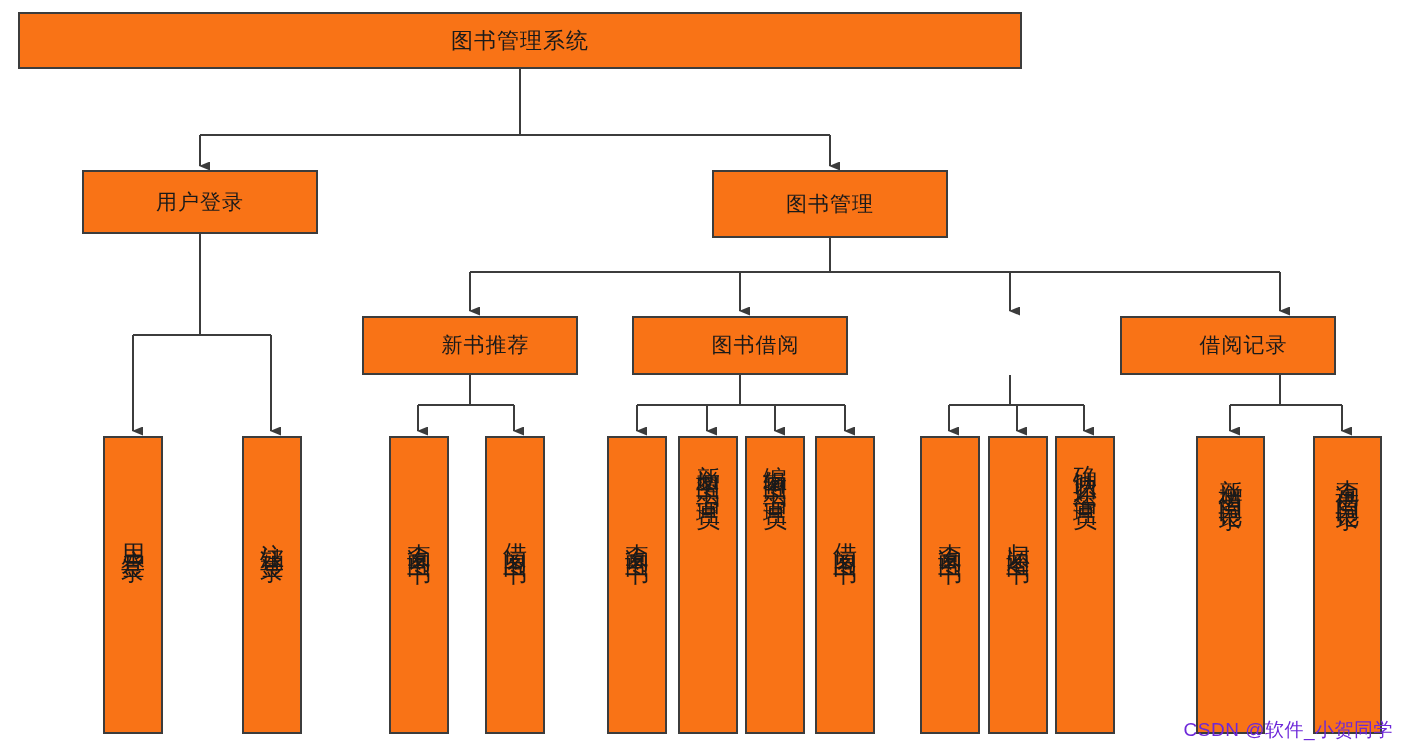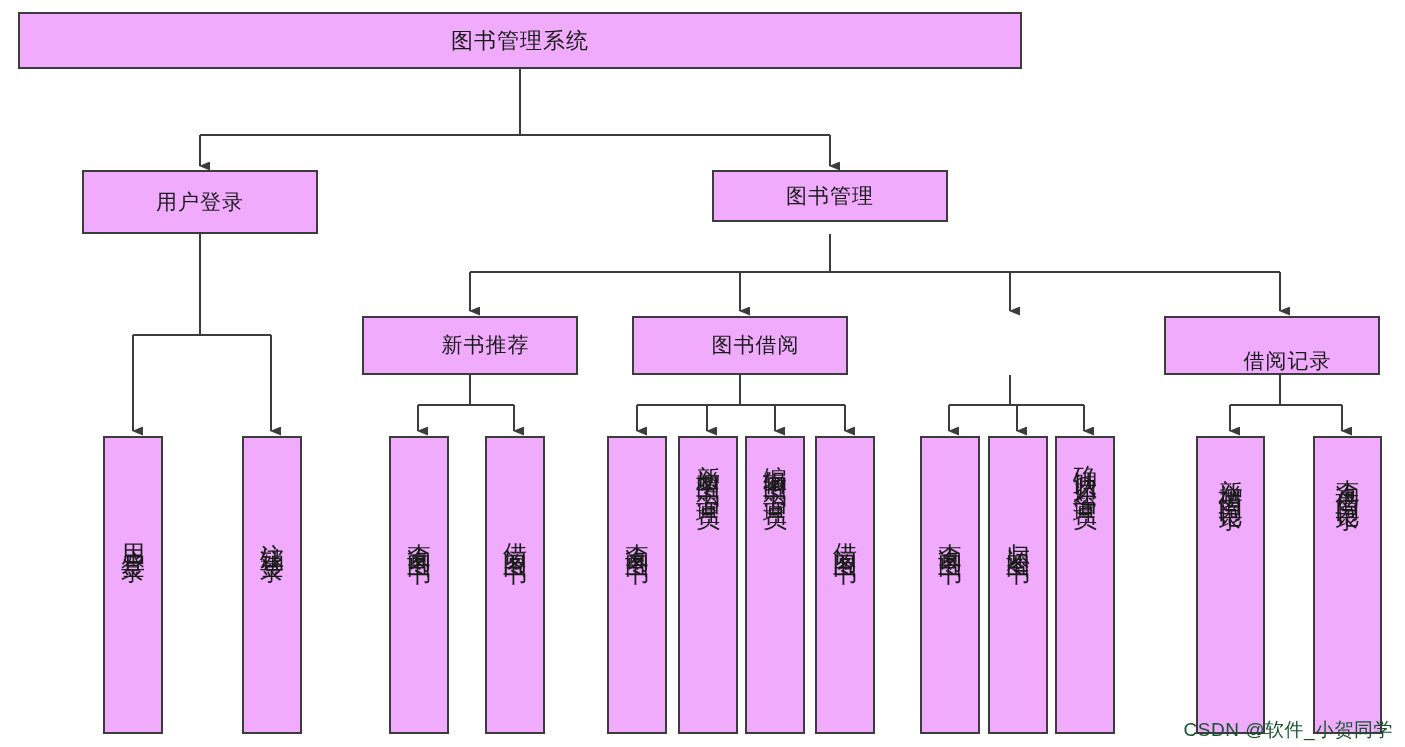--- a/index.html
+++ b/index.html
@@ -16,21 +16,21 @@
   }
   svg#connector-layer{
     position:absolute;left:0;top:0;
     width:1405px;height:747px;
     pointer-events:none;
   }
   .node{
     position:absolute;
     box-sizing:border-box;
     border:2px solid #3c3c3c;
-    background:#f0abfc;
+    background:#f97316;
     display:flex;
     align-items:center;
     justify-content:center;
     color:#1a1a1a;
   }
   .node-label{
     font-size:21px;
     line-height:1.15;
     letter-spacing:1px;
     white-space:nowrap;
@@ -54,21 +54,21 @@
     display:block;
   }
   .node.leaf.pad-top-mid{padding-top:86px;}
   .node.leaf.pad-top-sm{padding-top:22px;}
   .node.leaf.pad-top-xs{padding-top:8px;}
   #watermark{
     position:absolute;
     right:12px;
     bottom:4px;
     font-size:19px;
-    color:#14532d;
+    color:#6d28d9;
     letter-spacing:0.5px;
     white-space:nowrap;
     font-family:"Liberation Sans","DejaVu Sans",sans-serif;
   }
 </style>
 </head>
 <body>
 
 <div id="diagram-root">
 
@@ -124,31 +124,31 @@
     </g>
   </svg>
 
   <div class="node level-0" style="left:18px;top:12px;width:1004px;height:57px;">
     <span class="node-label">图书管理系统</span>
   </div>
 
   <div class="node level-1" style="left:82px;top:170px;width:236px;height:64px;">
     <span class="node-label">用户登录</span>
   </div>
-  <div class="node level-1" style="left:712px;top:170px;width:236px;height:52px;">
+  <div class="node level-1" style="left:712px;top:170px;width:236px;height:68px;">
     <span class="node-label">图书管理</span>
   </div>
 
   <div class="node level-2" style="left:362px;top:316px;width:216px;height:59px;">
     <span class="node-label">新书推荐</span>
   </div>
   <div class="node level-2" style="left:632px;top:316px;width:216px;height:59px;">
     <span class="node-label">图书借阅</span>
   </div>
-  <div class="node level-2" style="left:1164px;top:316px;width:216px;height:59px;align-items:flex-end;">
+  <div class="node level-2" style="left:1120px;top:316px;width:216px;height:59px;">
     <span class="node-label">借阅记录</span>
   </div>
 
   <div class="node leaf pad-top-mid" style="left:103px;top:436px;width:60px;height:298px;">
     <span class="node-label">用户登录</span>
   </div>
   <div class="node leaf pad-top-mid" style="left:242px;top:436px;width:60px;height:298px;">
     <span class="node-label">注销登录</span>
   </div>
 

